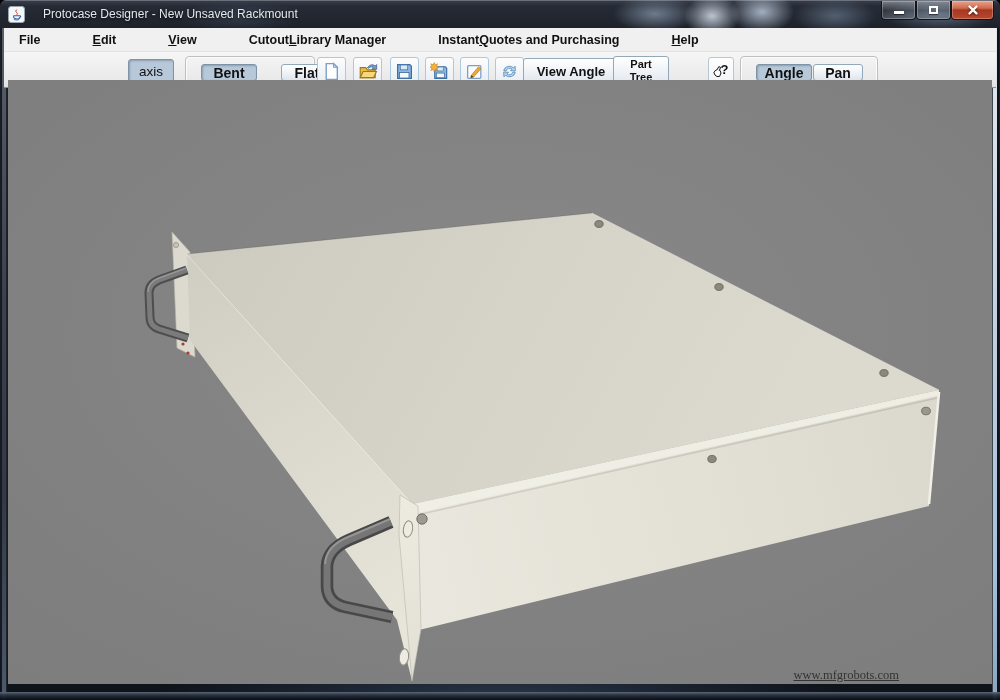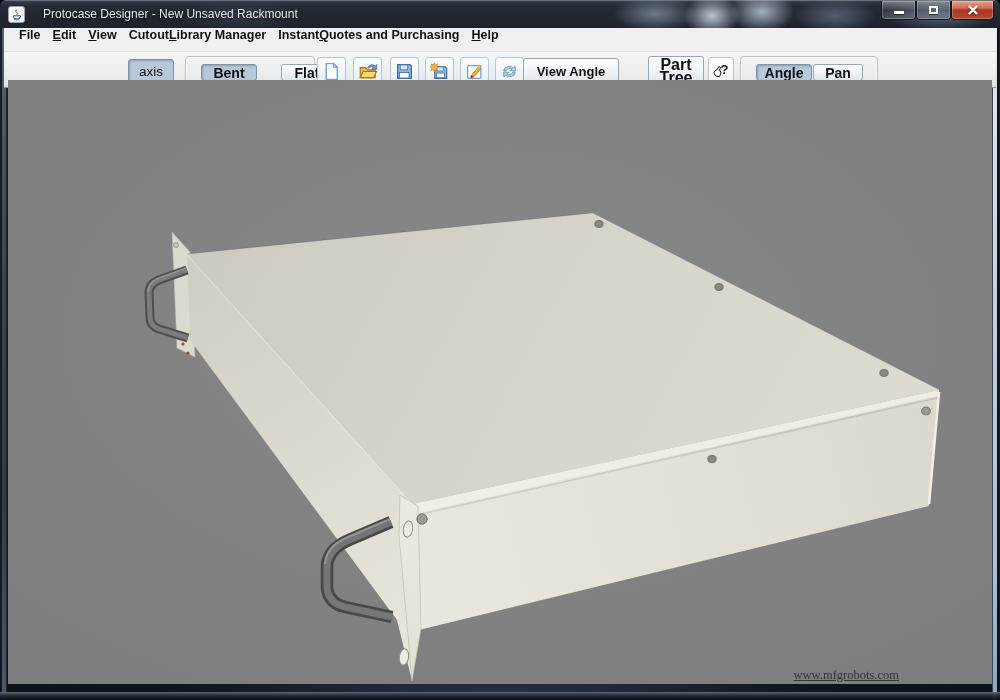--- a/index.html
+++ b/index.html
@@ -40,21 +40,21 @@
     display:flex;align-items:center;justify-content:center;
     background:linear-gradient(180deg,rgba(255,255,255,.35) 0%,rgba(255,255,255,.12) 45%,rgba(120,130,145,.15) 50%,rgba(200,210,225,.25) 100%);
     box-shadow:inset 0 0 0 1px rgba(255,255,255,.25);cursor:pointer;}
   .win-btn.min,.win-btn.max{width:35px;}
   .win-btn.close{width:43px;background:linear-gradient(180deg,#e9a18b 0%,#cf6a4d 40%,#a63723 50%,#b94a2c 100%);}
   .glyph-line{width:10px;height:3px;background:#fff;box-shadow:0 1px 1px rgba(0,0,0,.6);margin-top:6px;}
   .glyph-box{width:9px;height:8px;border:2px solid #fff;box-shadow:0 1px 1px rgba(0,0,0,.5);}
 
   
   .menubar{position:absolute;left:4px;top:28px;width:992px;height:24px;background:#f0f0f0;
-    display:flex;align-items:flex-start;padding-left:9px;border-bottom:1px solid #e2e2e2;}
+    display:flex;align-items:center;padding-left:9px;border-bottom:1px solid #e2e2e2;gap:40px;}
   .menu-item{display:flex;align-items:center;padding:0 6px;font-size:12.5px;font-weight:bold;color:#111;cursor:default;}
   .menu-item u{text-decoration:underline;}
 
   
   .toolbar{position:absolute;left:4px;top:52px;width:992px;height:36px;
     background:linear-gradient(180deg,#f6f6f6,#e9e9e9 80%,#e2e2e2);
     border-bottom:1px solid #8f8f8f;}
   .tbtn{position:absolute;border:1px solid #93a9ba;border-radius:3px;font-family:"Liberation Sans",sans-serif;
     background:linear-gradient(180deg,#ffffff,#eef2f6 55%,#dfe5ec);color:#111;cursor:pointer;padding:0;}
   .tbtn.pressed{background:#b7c8d9;border-color:#7e93a5;box-shadow:inset 1px 1px 2px rgba(60,80,100,.35);margin-left:8px;}
@@ -159,21 +159,21 @@
     </div>
     <div class="icon-btn" style="left:491px;top:5px;" title="refresh-icon">
       <svg width="19" height="19" viewBox="0 0 18 18">
         <path d="M3.5 8 a5.5 5 0 0 1 9.2 -2.6 l1.6 -1.4 .2 4.6 -4.6 -.4 1.6 -1.3 a3.4 3.2 0 0 0 -5.8 1.6 z" fill="#b9d4ea" stroke="#5d8cba" stroke-width=".8"></path>
         <path d="M14.5 10 a5.5 5 0 0 1 -9.2 2.6 l-1.6 1.4 -.2 -4.6 4.6 .4 -1.6 1.3 a3.4 3.2 0 0 0 5.8 -1.6 z" fill="#b9d4ea" stroke="#5d8cba" stroke-width=".8"></path>
       </svg>
     </div>
 
     <button class="tbtn" style="left:519px;top:6px;width:96px;height:26px;font-size:13px;font-weight:bold;">View Angle</button>
 
-    <button class="tbtn" style="left:644px;top:4px;width:56px;height:30px;line-height:13px;font-size:16px;font-weight:bold;"><span>Part</span><br>
+    <button class="tbtn" style="left:609px;top:4px;width:56px;height:30px;line-height:13px;font-size:11px;font-weight:bold;"><span>Part</span><br>
       <span>Tree</span></button>
 
     <div class="icon-btn" style="left:704px;top:5px;width:26px;background:linear-gradient(180deg,#ffffff,#f0f3f6);border-color:#b9c6d2;" title="whats-this-help-icon">
       <svg width="20" height="20" viewBox="0 0 20 20">
         <path d="M4 14 q-2 -2.4 -.4 -3.8 l3 -2 2.4 1.2 1 2.6 -1.4 3.4 q-2.8 1 -4.6 -1.4 z" fill="#fff" stroke="#111" stroke-width="1"></path>
         <path d="M6.2 8.6 l1.6 -3 1.8 .8 -1.2 3" fill="#fff" stroke="#111" stroke-width="1"></path>
         <text x="13.5" y="13" text-anchor="middle" font-size="13" font-weight="bold" fill="#111" font-family="Liberation Sans, sans-serif">?</text>
       </svg>
     </div>
 

